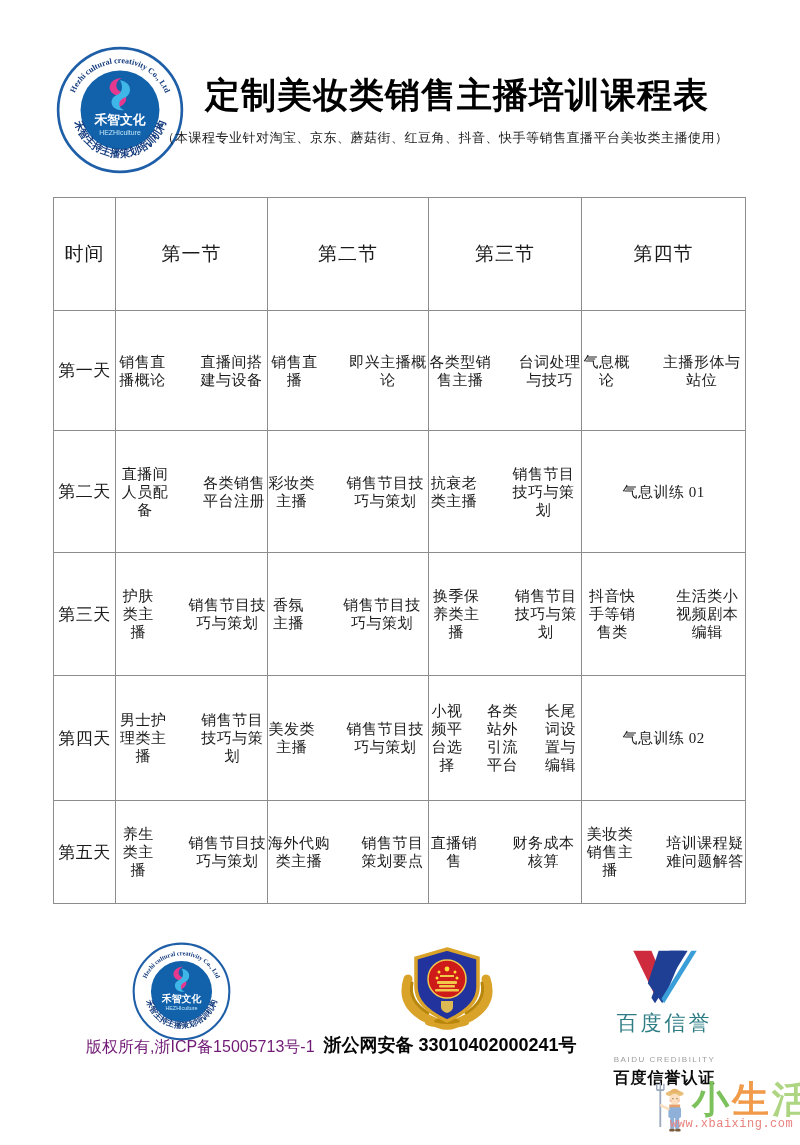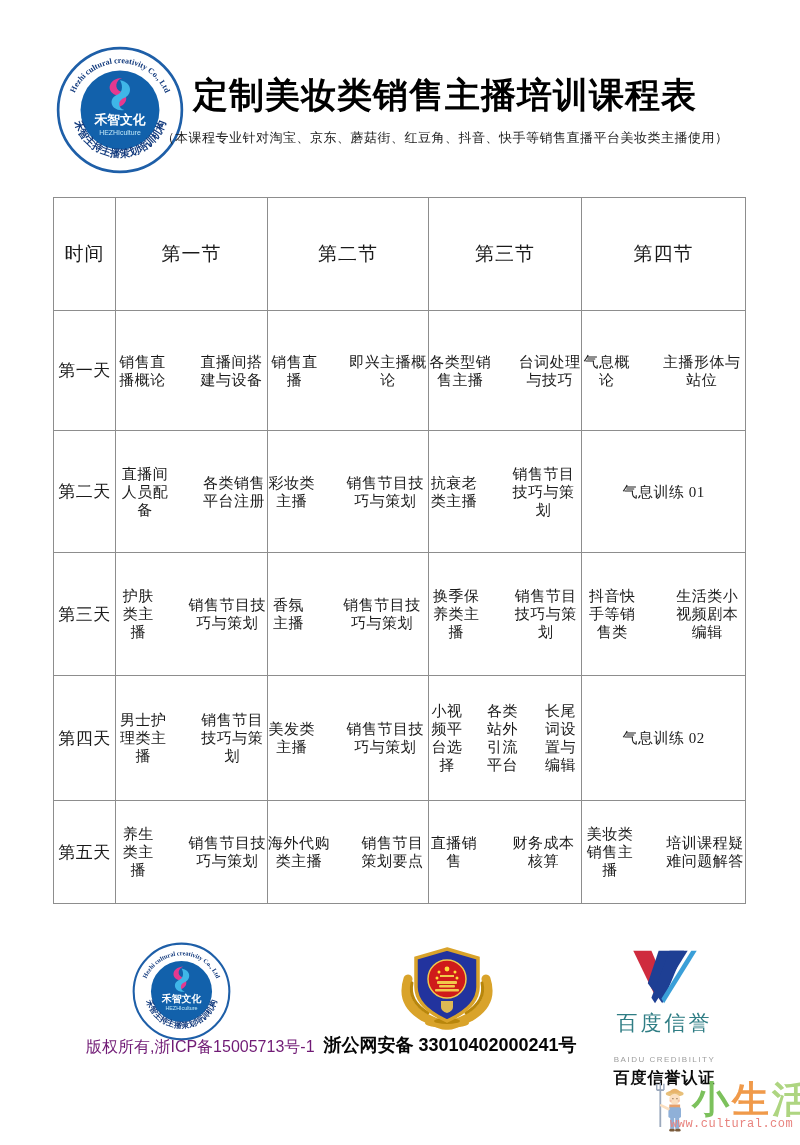--- a/index.html
+++ b/index.html
@@ -3,21 +3,21 @@
 <meta charset="utf-8">
 <style>
   html,body{margin:0;padding:0;background:#fff;}
   #page{position:relative;width:800px;height:1145px;background:#ffffff;overflow:hidden;
         font-family:"Liberation Serif","DejaVu Serif",serif;color:#1a1a1a;}
 
   
   .logo-wrap{position:absolute;left:56px;top:46px;width:128px;height:128px;}
   .logo-wrap svg{width:100%;height:100%;display:block;}
   #title{position:absolute;left:180px;top:72px;width:530px;text-align:center;
-         font-size:35px;font-weight:bold;letter-spacing:1px;color:#000;}
+         font-size:35px;font-weight:bold;letter-spacing:1px;color:#000;padding-left:12px;}
   #subtitle{position:absolute;left:150px;top:129px;width:590px;text-align:center;
             font-size:13px;color:#1c1c1c;letter-spacing:0.5px;}
 
   
   table.course{position:absolute;left:53px;top:197px;border-collapse:collapse;table-layout:fixed;}
   table.course td{border:1px solid #8d8d8d;text-align:center;vertical-align:middle;padding:0;}
   td.hd{font-size:19px;letter-spacing:1px;}
   td.day{font-size:17px;letter-spacing:0.5px;}
   .cell{display:flex;flex-direction:row;align-items:center;justify-content:center;
         gap:27px;font-size:15px;line-height:1.2;letter-spacing:0.5px;}
@@ -323,16 +323,16 @@
       <rect x="17" y="52" width="6" height="3" rx="1.5" fill="#7a5a3a"></rect>
       <rect x="23.5" y="52" width="6" height="3" rx="1.5" fill="#7a5a3a"></rect>
 
       <line x1="16" y1="30" x2="8" y2="26" stroke="#fbdfc0" stroke-width="3" stroke-linecap="round"></line>
     </svg>
     <div class="wm-chars">
       <span style="color:#7cc15c">小</span>
       <span style="color:#f09a4a">生</span>
       <span style="color:#aed581">活</span>
     </div>
-    <div class="wm-url">www.cultural.com</div>
+    <div class="wm-url">www.xbaixing.com</div>
   </div>
 
 </div>
 
 </body></html>

